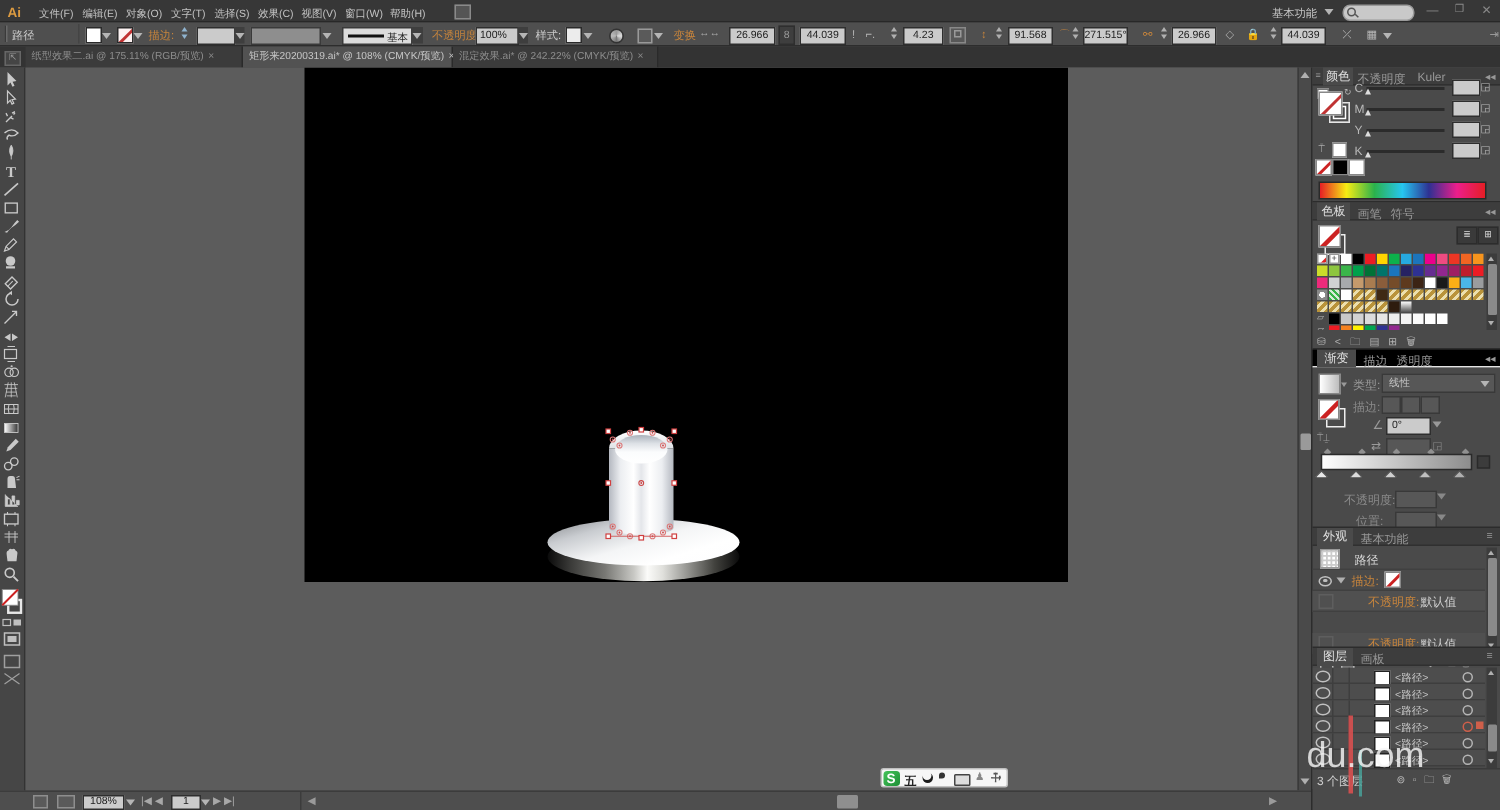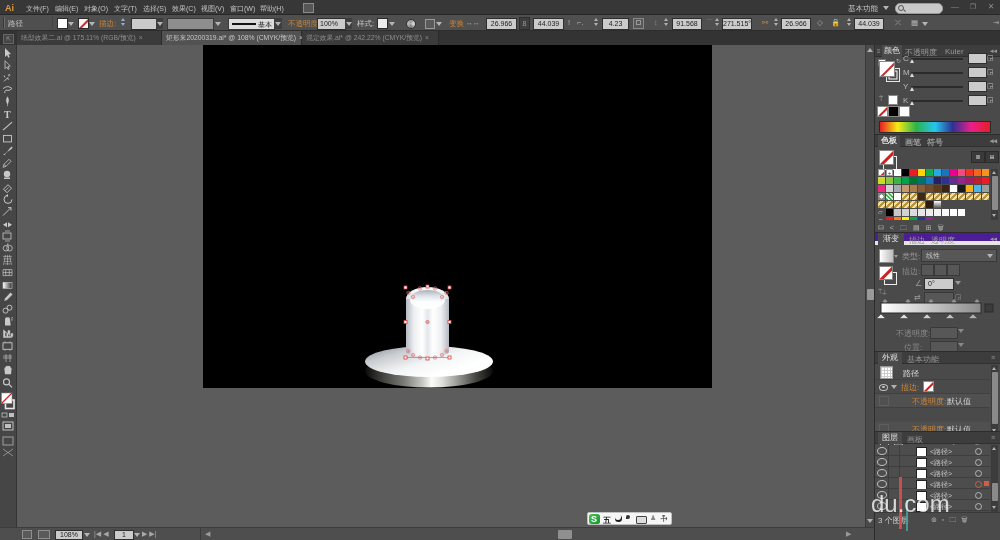--- a/index.html
+++ b/index.html
@@ -423,21 +423,21 @@
     <div class="abs" style="left:2px;top:61px;width:9px;height:9px;background:#fff;border:1px solid #888;overflow:hidden;">
         <div class="abs" style="left:-2px;top:3.5px;width:15px;height:2px;background:#c22;transform:rotate(-45deg);"></div>
       </div>
     <div class="abs" style="left:13px;top:61px;width:9px;height:9px;background:#000;border:1px solid #888;"></div>
     <div class="abs" style="left:24px;top:61px;width:9px;height:9px;background:#fff;border:1px solid #888;"></div>
 
     <div class="abs" style="left:4px;top:76px;width:112px;height:12px;border:1px solid #2a2a2a;box-sizing:border-box;background:linear-gradient(to right,#e61e25,#f7ec13 16%,#2bb24c 33%,#26c6f0 50%,#2e3192 66%,#ec1e8c 83%,#e61e25);"></div>
   </div>
 
   <div class="abs" style="left:0;top:89px;width:126px;height:98px;border-top:1px solid #2c2c2c;">
-    <div class="abs" style="left:0;top:0;width:126px;height:12px;background:#3d3d3d;border-bottom:1px solid #303030;box-sizing:border-box;font-weight:bold;">
+    <div class="abs" style="left:0;top:0;width:126px;height:12px;background:#3d3d3d;border-bottom:1px solid #303030;box-sizing:border-box;">
       <div class="abs" style="left:3px;top:0;width:22px;height:12px;background:#4a4a4a;color:#e0e0e0;font-size:8px;text-align:center;line-height:12px;">色板</div>
       <div class="abs" style="left:30px;top:2px;color:#989898;font-size:8px;">画笔</div>
       <div class="abs" style="left:52px;top:2px;color:#989898;font-size:8px;">符号</div>
       <div class="abs" style="left:115px;top:2px;color:#989898;font-size:7px;">◂◂</div>
     </div>
     <div class="abs" style="left:8px;top:21px;width:12px;height:12px;border:1.5px solid #ededed;background:#4a4a4a;"></div>
     <div class="abs" style="left:4px;top:15px;width:13px;height:13px;background:#fff;border:1px solid #888;overflow:hidden;">
         <div class="abs" style="left:-3px;top:5.5px;width:21px;height:2.5px;background:#c22;transform:rotate(-45deg);"></div>
       </div>
     <div class="abs" style="left:96px;top:16px;width:12px;height:10px;background:#3a3a3a;border:1px solid #2c2c2c;color:#ddd;font-size:6px;line-height:10px;text-align:center;">≣</div>
@@ -532,21 +532,21 @@
     <div class="abs" style="left:116px;top:34px;width:7px;height:51px;background:#3c3c3c;">
       <div class="tri-u" style="left:1px;top:2px;"></div>
       <div class="abs" style="left:0.5px;top:7px;width:6px;height:34px;background:#8a8a8a;border-radius:1px;"></div>
       <div class="tri-dn" style="left:1px;top:45px;"></div>
     </div>
 
     <div class="abs" style="left:3px;top:88px;color:#b5b5b5;font-size:7px;letter-spacing:6px;">⛁&lt;🗀▤⊞🗑</div>
   </div>
 
   <div class="abs" style="left:0;top:187px;width:126px;height:119px;border-top:1px solid #2c2c2c;">
-    <div class="abs" style="left:0;top:0;width:126px;height:12px;background:#4c1d95;border-bottom:4px solid #e5e5e5;box-sizing:border-box;">
+    <div class="abs" style="left:0;top:0;width:126px;height:12px;background:#000000;border-bottom:1px solid #e5e5e5;box-sizing:border-box;">
       <div class="abs" style="left:3px;top:0;width:26px;height:12px;background:#4a4a4a;color:#e0e0e0;font-size:8px;text-align:center;line-height:12px;">渐变</div>
       <div class="abs" style="left:34px;top:2px;color:#989898;font-size:8px;">描边</div>
       <div class="abs" style="left:56px;top:2px;color:#989898;font-size:8px;">透明度</div>
       <div class="abs" style="left:115px;top:2px;color:#989898;font-size:7px;">◂◂</div>
     </div>
     <div class="abs" style="left:4px;top:16px;width:13px;height:12px;background:linear-gradient(to right,#fff,#bbb);border:1px solid #888;"></div>
     <div class="abs" style="left:19px;top:22px;width:0;height:0;border-left:2.5px solid transparent;border-right:2.5px solid transparent;border-top:3.5px solid #999;"></div>
     <div class="abs" style="left:9px;top:39px;width:11px;height:11px;border:1.5px solid #ededed;background:#4a4a4a;"></div>
     <div class="abs" style="left:4px;top:33px;width:12px;height:12px;background:#fff;border:1px solid #888;overflow:hidden;">
         <div class="abs" style="left:-3px;top:5px;width:20px;height:2.5px;background:#c22;transform:rotate(-45deg);"></div>

